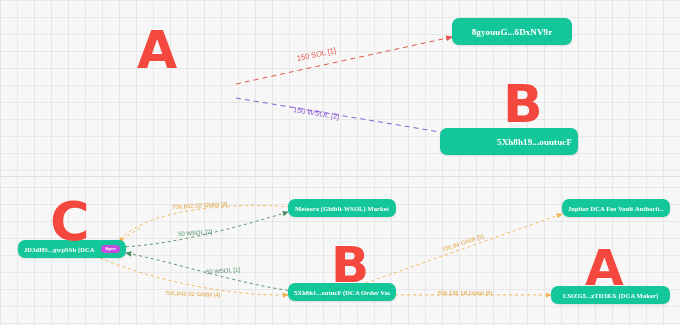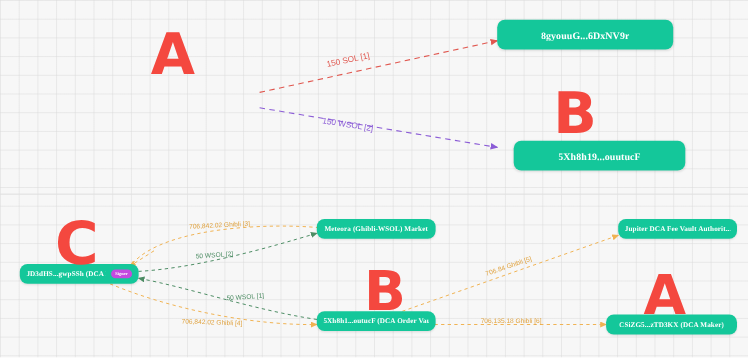--- a/index.html
+++ b/index.html
@@ -119,25 +119,25 @@
     <path d="M300,292 C240,285 175,262 126,253" stroke="#4c8c63" stroke-width="0.9" fill="none" stroke-dasharray="3,3" marker-end="url(#ah-green)"></path>
 
     <path d="M100,258 C160,283 235,296 288,295" stroke="#f0b252" stroke-width="0.9" fill="none" stroke-dasharray="3,3" marker-end="url(#ah-orange)"></path>
 
     <path d="M360,285 L562,214" stroke="#f0b252" stroke-width="0.9" fill="none" stroke-dasharray="3,3" marker-end="url(#ah-orange)"></path>
 
     <path d="M395,295 L551,295" stroke="#f0b252" stroke-width="0.9" fill="none" stroke-dasharray="3,3" marker-end="url(#ah-orange)"></path>
   </svg>
 
 
-  <div class="node big" style="left:452px; top:18px; width:160px; height:27px;">
+  <div class="node big" style="left:452px; top:18px; width:120px; height:27px;">
     <span class="nlabel">8gyouuG...6DxNV9r</span>
   </div>
 
-  <div class="node big" style="left:467px; top:128px; width:156px; height:27px;">
+  <div class="node big" style="left:440px; top:128px; width:138px; height:27px;justify-content:flex-end;">
     <span class="nlabel">5Xh8h19...ouutucF</span>
   </div>
 
   <div class="node small" style="left:18px; top:240px; width:108px; height:18px;">
     <span class="nlabel">JD3dHS...gwpSSh (DCA Keeper)</span>
     <span class="badge">Signer</span>
   </div>
 
   <div class="node small" style="left:288px; top:199px; width:108px; height:18px;">
     <span class="nlabel">Meteora (Ghibli-WSOL) Market</span>

